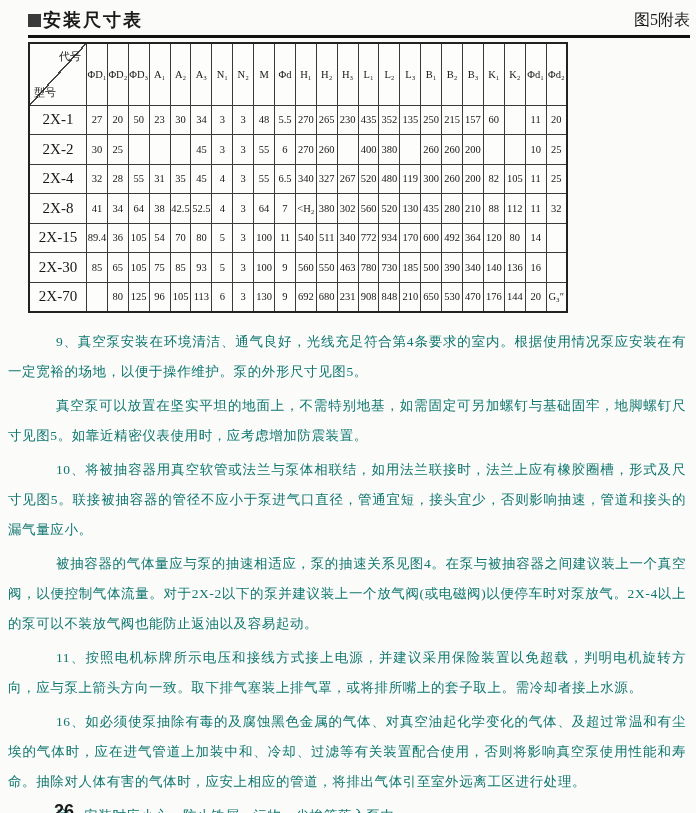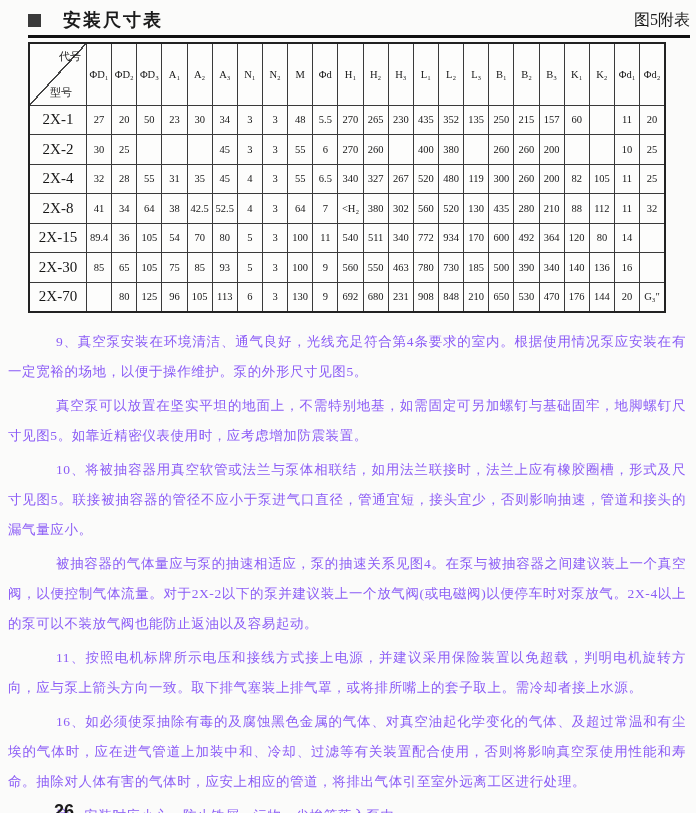--- a/index.html
+++ b/index.html
@@ -12,34 +12,34 @@
     color:#1b1b1b;
     overflow:hidden;
   }
   
   .doc-header{
     display:flex;align-items:flex-end;justify-content:space-between;
     margin:8px 6px 0 28px;
     border-bottom:3px solid #111;
     padding-bottom:3px;
   }
-  .title-wrap{display:flex;align-items:center;gap:22px;}
+  .title-wrap{display:flex;align-items:center;gap:2px;}
   .title-square{
     width:13px;height:13px;background:#3a3a3a;display:inline-block;
   }
   .doc-title{
     font-size:18px;font-weight:bold;letter-spacing:2px;
     font-family:"Liberation Sans","DejaVu Sans",sans-serif;
   }
   .figure-ref{font-size:16px;padding-bottom:1px;margin-left:48px;}
   
   table.dims{
     border-collapse:collapse;
     table-layout:fixed;
-    width:638px;
+    width:540px;
     margin:4px 0 0 28px;
     border:2px solid #222;
     background:#fdfdfc;
   }
   table.dims th,table.dims td{
     border:1px solid #3a3a3a;
     text-align:center;vertical-align:middle;
     font-size:10.5px;font-weight:normal;
     padding:0;overflow:hidden;white-space:nowrap;
     color:#161616;
@@ -47,33 +47,33 @@
   table.dims thead tr{height:62px;}
   table.dims tbody tr{height:29.5px;}
   table.dims tbody th{font-size:15px;}
   .corner{
     position:relative;width:56px;
     background:linear-gradient(to bottom right,
       transparent calc(50% - 1px), #444 calc(50% - 1px),
       #444 calc(50% + 0.5px), transparent calc(50% + 0.5px));
   }
   .corner .c-top{position:absolute;top:5px;right:5px;font-size:11px;}
-  .corner .c-bottom{position:absolute;bottom:5px;left:20px;font-size:11px;}
+  .corner .c-bottom{position:absolute;bottom:5px;left:4px;font-size:11px;}
   
   .instructions{
     margin:14px 10px 0 8px;
   }
   .instructions p{
     margin:4px 0;
     font-size:13.5px;
     line-height:30px;
     letter-spacing:0.6px;
     text-indent:48px;
     text-align:justify;
-    color:#8b5cf6;
+    color:#0f766e;
   }
   
   .page-number{
     position:absolute;left:54px;bottom:-9px;
     font-size:18px;font-weight:bold;
     font-family:"Liberation Sans","DejaVu Sans",sans-serif;
   }
 </style>
 </head>
 <body>

